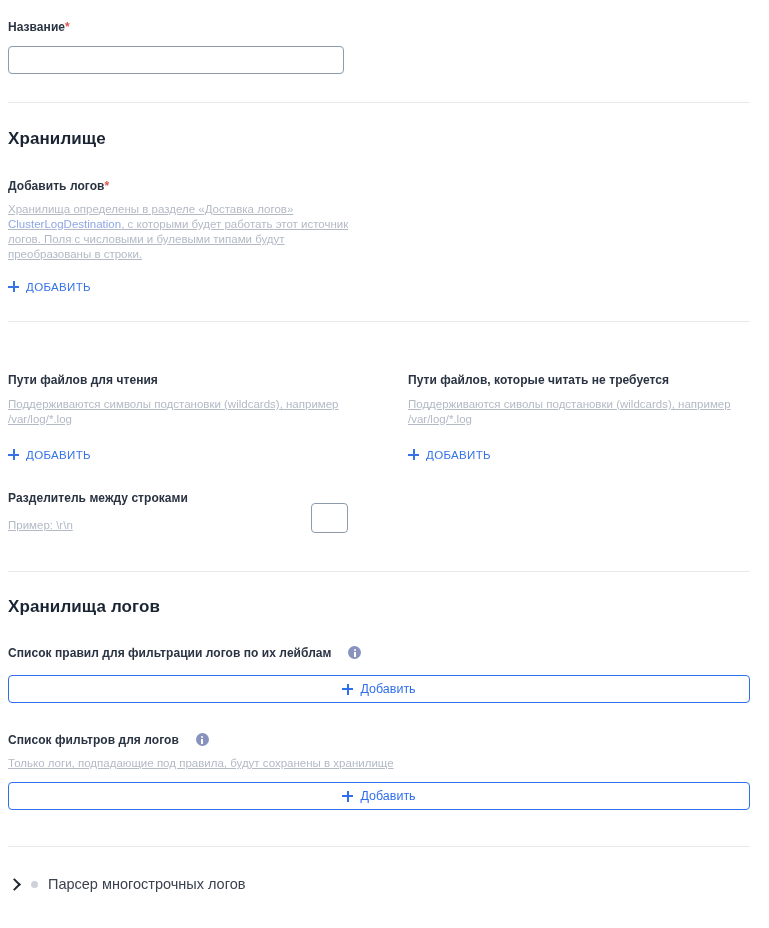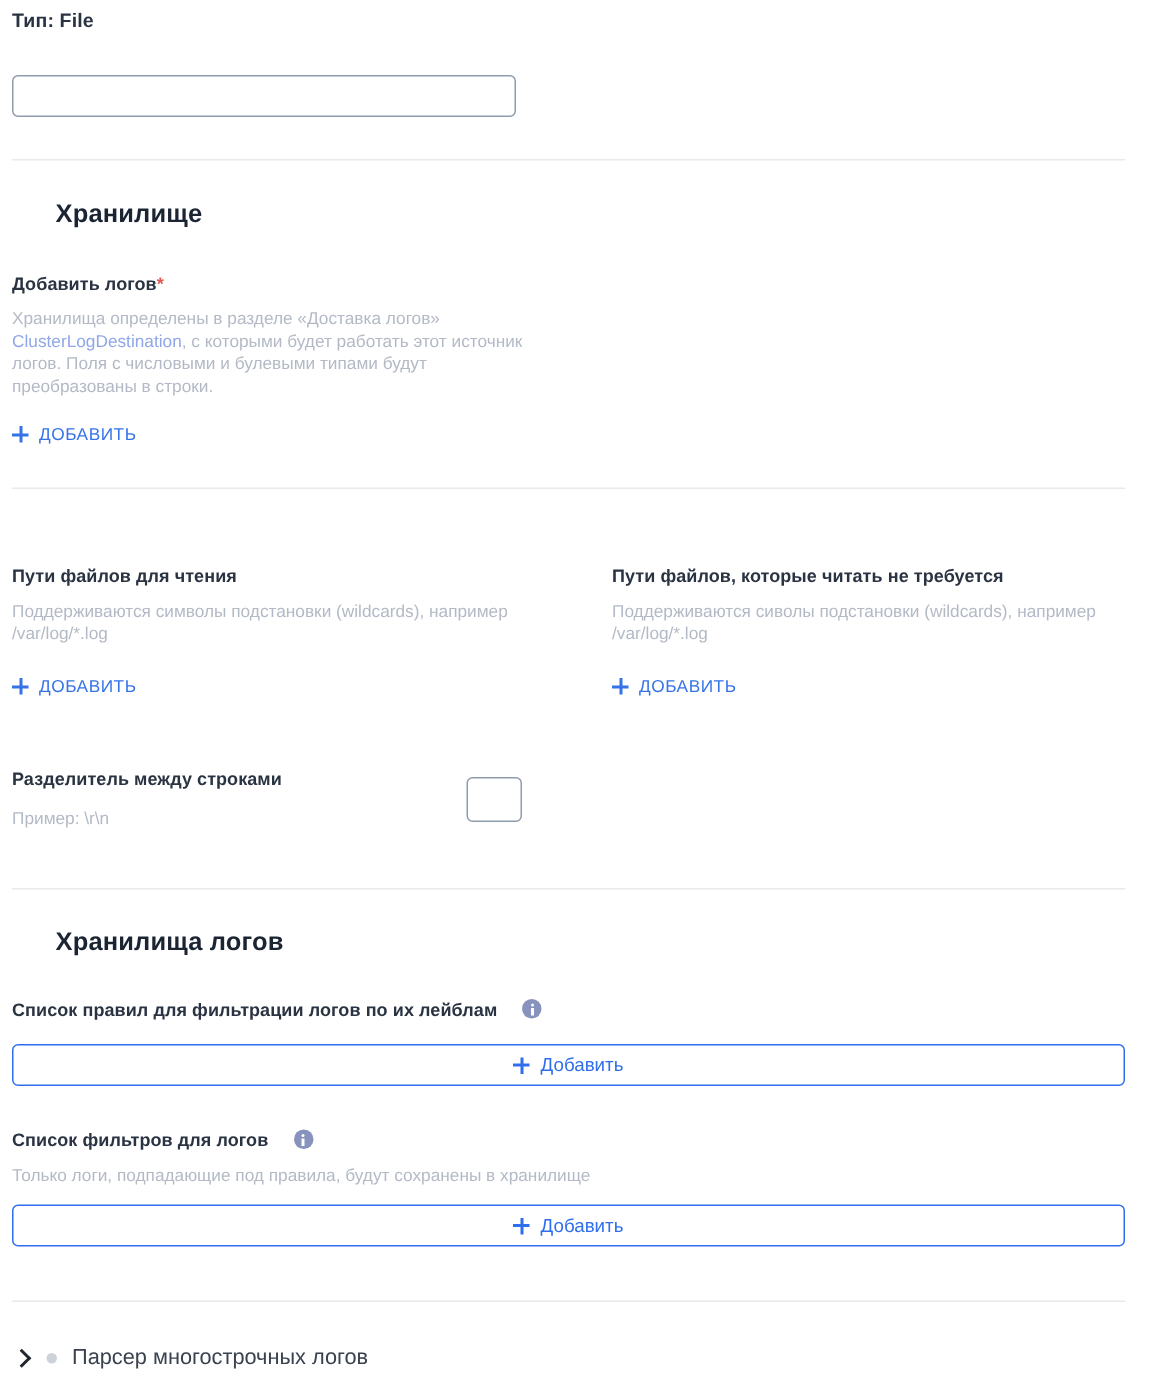--- a/index.html
+++ b/index.html
@@ -42,26 +42,26 @@
     font-weight: bold;
     font-size: 12px;
     line-height: 1;
   }
   .section-title {
     font-size: 17px;
     font-weight: bold;
     color: #1b2433;
     line-height: 22px;
     letter-spacing: 0.1px;
-    margin-left: 29px;
   }
   .hint {
     font-size: 11.5px;
     color: #b3bac6;
     line-height: 15px;
+    text-decoration: underline;
   }
   .hint-link {
     color: #8fa7e8;
     text-decoration: none;
   }
 
   
   .divider {
     height: 1px;
     background: #e7e9ec;
@@ -180,23 +180,22 @@
 
   
   .two-col {
     display: flex;
   }
   .col-left { width: 400px; }
   .col-right { width: 342px; }
 
   .sep-row {
     display: flex;
-    align-items: center;
+    align-items: flex-end;
     width: 340px;
-    margin-top: 17px;
   }
   .sep-row .labels { flex: 1; }
 
   
   .collapsible {
     display: flex;
     align-items: center;
     gap: 10px;
     cursor: pointer;
     user-select: none;
@@ -228,24 +227,26 @@
     color: #3a4250;
     line-height: 19px;
   }
 </style>
 </head>
 <body>
 
 <div class="page">
 
   
-  <div class="type-line">Тип: File</div>
 
   <div style="height:17px"></div>
 
+  <div>
+    <span class="field-label">Название</span><span class="req-star">*</span>
+  </div>
 
   <div style="height:11px"></div>
 
   <input class="text-input" type="text" value="" placeholder="" style="">
 
   <div style="height:28px"></div>
   <div class="divider"></div>
 
   
   <div style="height:25px"></div>

